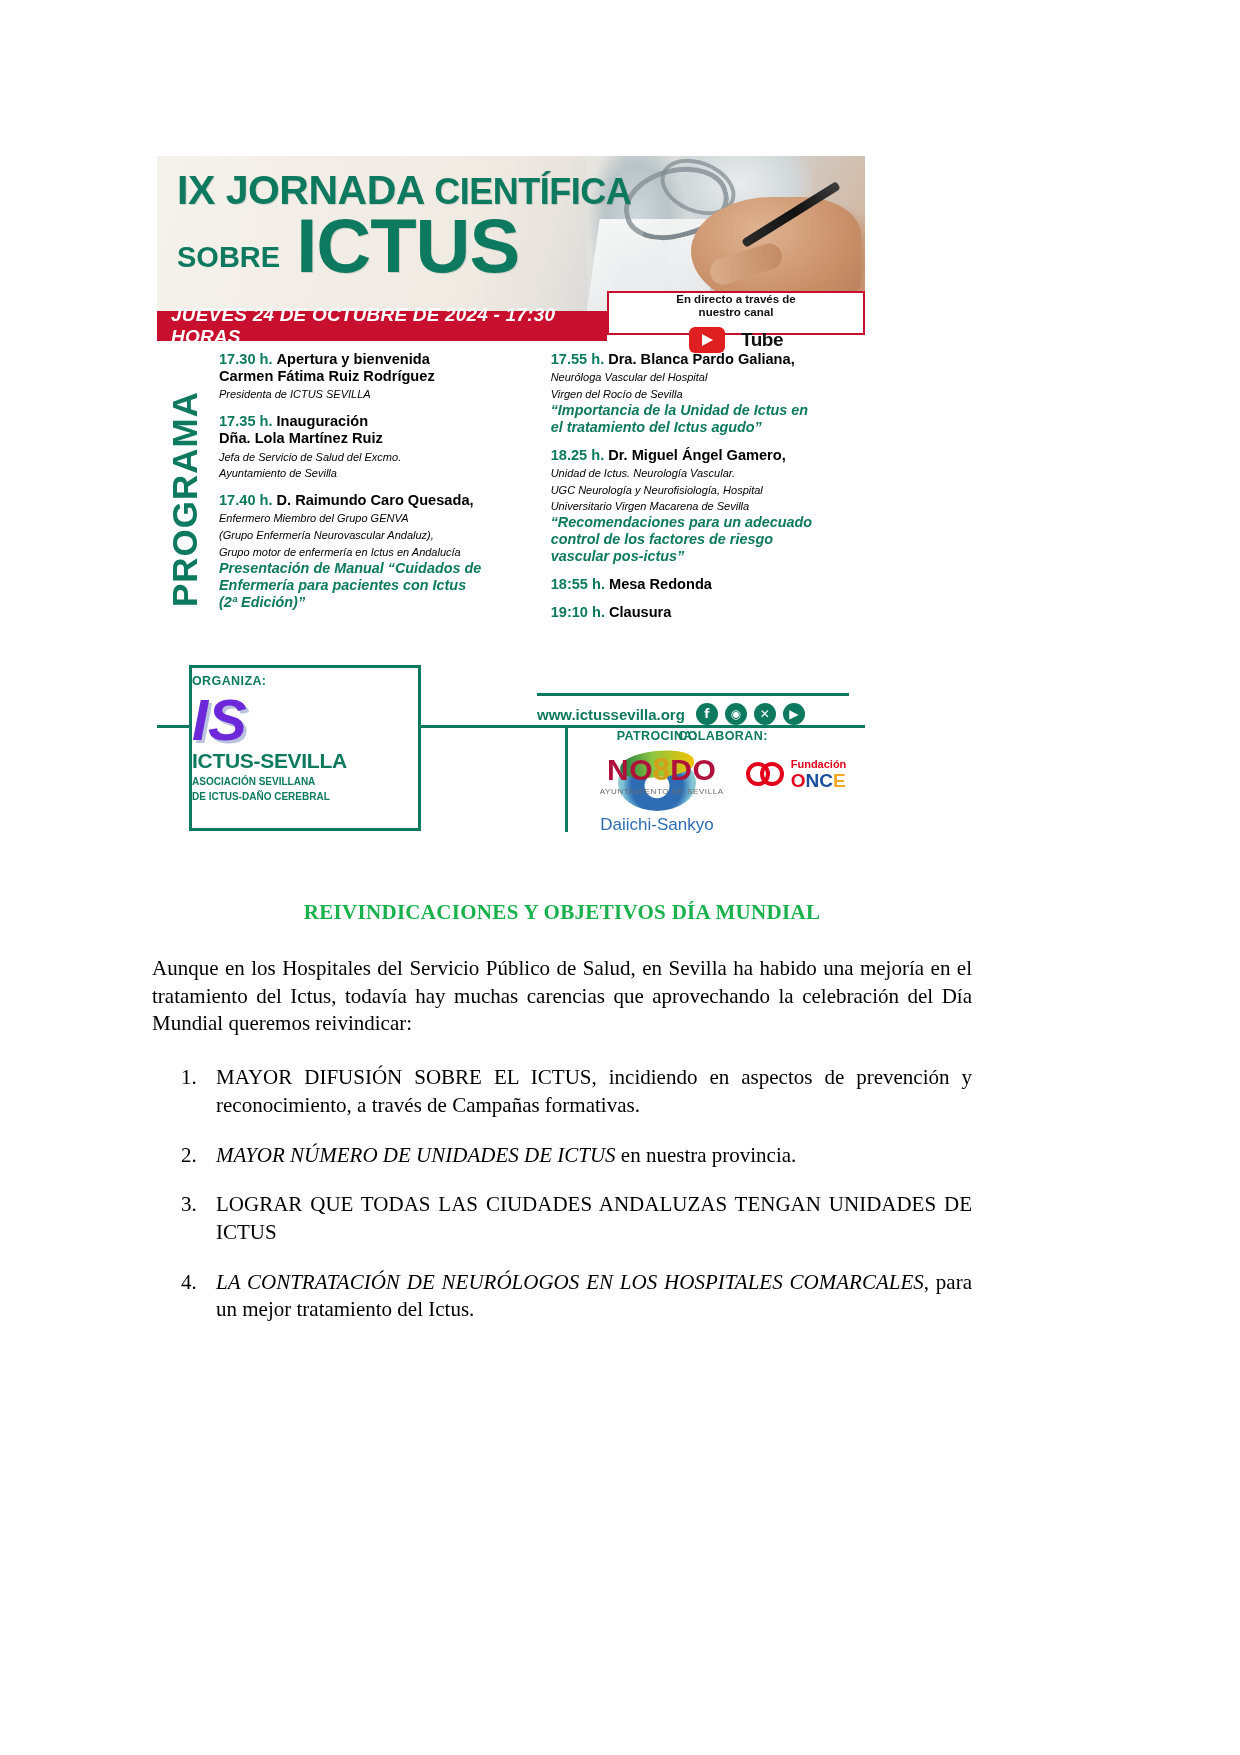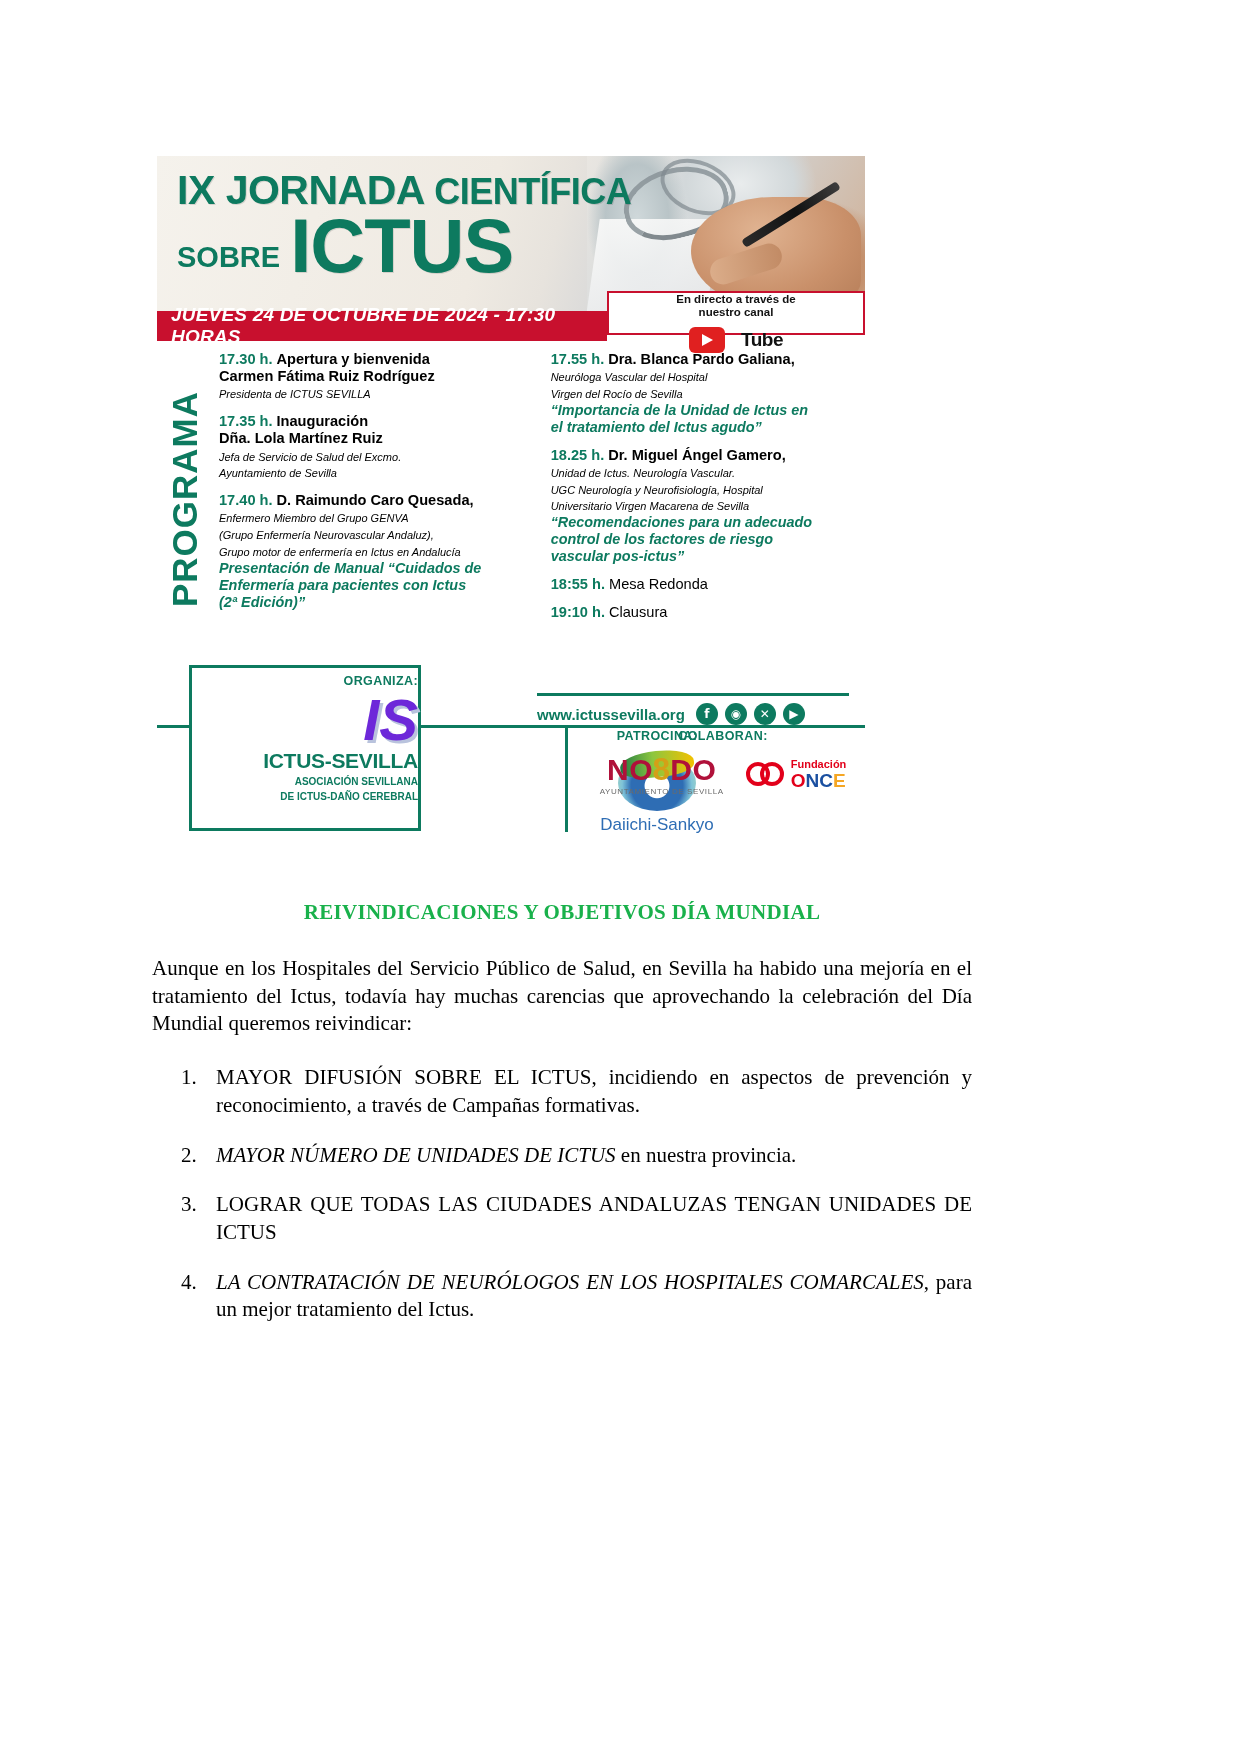--- a/index.html
+++ b/index.html
@@ -113,21 +113,21 @@
     font-size: 41px;
     letter-spacing: -0.5px;
     line-height: 1;
     white-space: nowrap;
     text-shadow: 1px 1px 0 rgba(0,0,0,.12);
   }
   .t-line1 .thin { font-size: 36px; }
   .t-line2 {
     display: flex;
     align-items: flex-end;
-    gap: 10px;
+    gap: 16px;
     margin-top: 2px;
   }
   .t-sobre {
     color: #0d7a5f;
     font-weight: bold;
     font-size: 29px;
     line-height: 1;
     padding-bottom: 8px;
   }
   .t-ictus {
@@ -256,21 +256,21 @@
     font-size: 14.6px;
   }
   .who { font-weight: bold; font-size: 14.6px; }
   .role { font-style: italic; font-size: 11px; }
   .title-green {
     color: #0d7a5f;
     font-weight: bold;
     font-style: italic;
     font-size: 14.4px;
   }
-  .plain-bold { font-weight: normal; font-size: 14.6px; }
+  .plain-bold { font-weight: bold; font-size: 14.6px; }
 
   
   .webrow {
     position: absolute;
     right: 16px;
     top: 352px;
     width: 312px;
   }
   .webline {
     height: 3px;
@@ -323,21 +323,21 @@
     background: #0d7a5f;
   }
   .org-box {
     position: absolute;
     left: 32px;
     top: 2px;
     width: 232px;
     height: 166px;
     border: 3px solid #0d7a5f;
     background: #fff;
-    text-align: right;
+    text-align: left;
     box-sizing: border-box;
     padding-top: 6px;
     z-index: 2;
   }
   .lbl {
     color: #0d7a5f;
     font-weight: bold;
     font-size: 12.5px;
     letter-spacing: .4px;
   }

